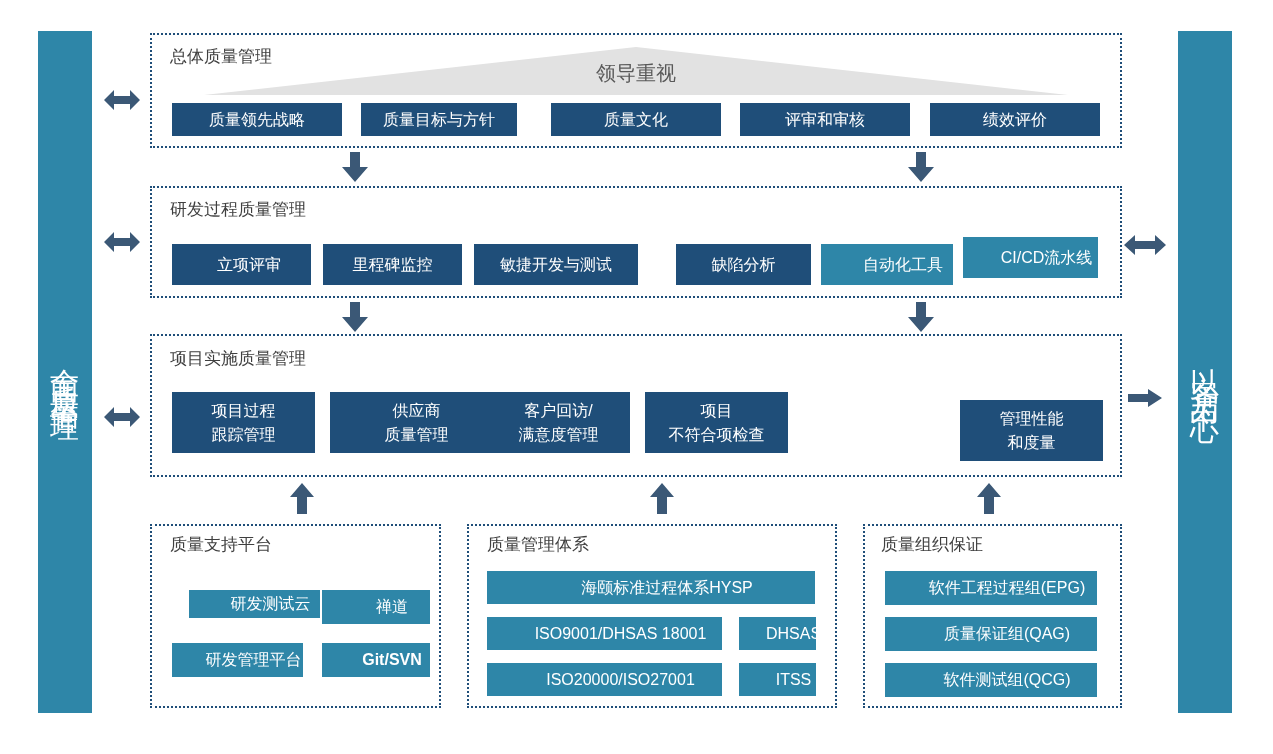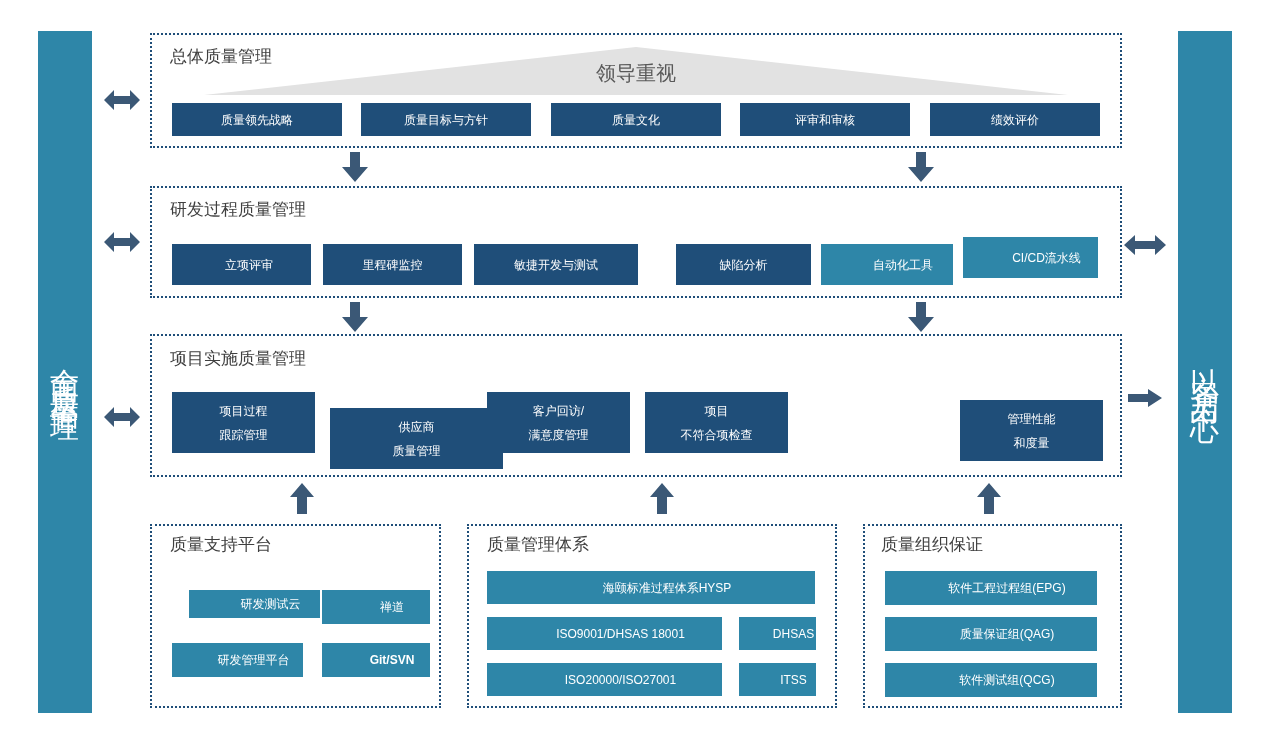--- a/index.html
+++ b/index.html
@@ -24,21 +24,21 @@
     background:#E2E2E2;
     clip-path:polygon(50% 0, 100% 100%, 0 100%);
   }
   .triangle-label {
     position:absolute; left:204px; top:60px; width:864px; text-align:center;
     color:#595959; font-size:20px;
   }
 
   .node {
     position:absolute; display:flex; align-items:center; justify-content:center;
-    color:#ffffff; font-size:12px; text-align:center; line-height:24px;
+    color:#ffffff; font-size:16px; text-align:center; line-height:24px;
     white-space:pre-line; box-sizing:border-box;
   }
   .dark { background:#1F4E79; }
   .teal { background:#2E86A8;padding-left:32px; }
   .bold { font-weight:bold; }
 
   .arrow { position:absolute; }
   .arrow svg { display:block; }
 </style>
 </head>
@@ -64,35 +64,35 @@
   <div class="section-title" style="left:170px; top:198px;">研发过程质量管理</div>
   <div class="section-title" style="left:170px; top:347px;">项目实施质量管理</div>
   <div class="section-title" style="left:170px; top:533px;">质量支持平台</div>
   <div class="section-title" style="left:487px; top:533px;">质量管理体系</div>
   <div class="section-title" style="left:881px; top:533px;">质量组织保证</div>
 
   <div class="triangle"></div>
   <div class="triangle-label">领导重视</div>
 
   <div class="node dark" style="left:172px; top:103px; width:170px; height:33px;">质量领先战略</div>
-  <div class="node dark" style="left:361px; top:103px; width:170px; height:33px;">质量目标与方针</div>
+  <div class="node dark" style="left:361px; top:103px; width:156px; height:33px;">质量目标与方针</div>
   <div class="node dark" style="left:551px; top:103px; width:170px; height:33px;">质量文化</div>
   <div class="node dark" style="left:740px; top:103px; width:170px; height:33px;">评审和审核</div>
   <div class="node dark" style="left:930px; top:103px; width:170px; height:33px;">绩效评价</div>
 
   <div class="node dark" style="left:172px; top:244px; width:139px; height:41px;padding-left:15px;">立项评审</div>
   <div class="node dark" style="left:323px; top:244px; width:139px; height:41px;">里程碑监控</div>
   <div class="node dark" style="left:474px; top:244px; width:164px; height:41px;">敏捷开发与测试</div>
   <div class="node dark" style="left:676px; top:244px; width:135px; height:41px;">缺陷分析</div>
   <div class="node teal" style="left:821px; top:244px; width:132px; height:41px;">自动化工具</div>
   <div class="node teal" style="left:963px; top:237px; width:135px; height:41px;">CI/CD流水线</div>
 
   <div class="node dark" style="left:172px; top:392px; width:143px; height:61px;">项目过程
 跟踪管理</div>
-  <div class="node dark" style="left:330px; top:408px; width:173px; height:61px;">供应商
+  <div class="node dark" style="left:330px; top:392px; width:173px; height:61px;">供应商
 质量管理</div>
   <div class="node dark" style="left:487px; top:392px; width:143px; height:61px;">客户回访/
 满意度管理</div>
   <div class="node dark" style="left:645px; top:392px; width:143px; height:61px;">项目
 不符合项检查</div>
   <div class="node dark" style="left:960px; top:400px; width:143px; height:61px;">管理性能
 和度量</div>
 
   <div class="node teal" style="left:189px; top:590px; width:131px; height:28px;">研发测试云</div>
   <div class="node teal" style="left:322px; top:590px; width:108px; height:34px;">禅道</div>

